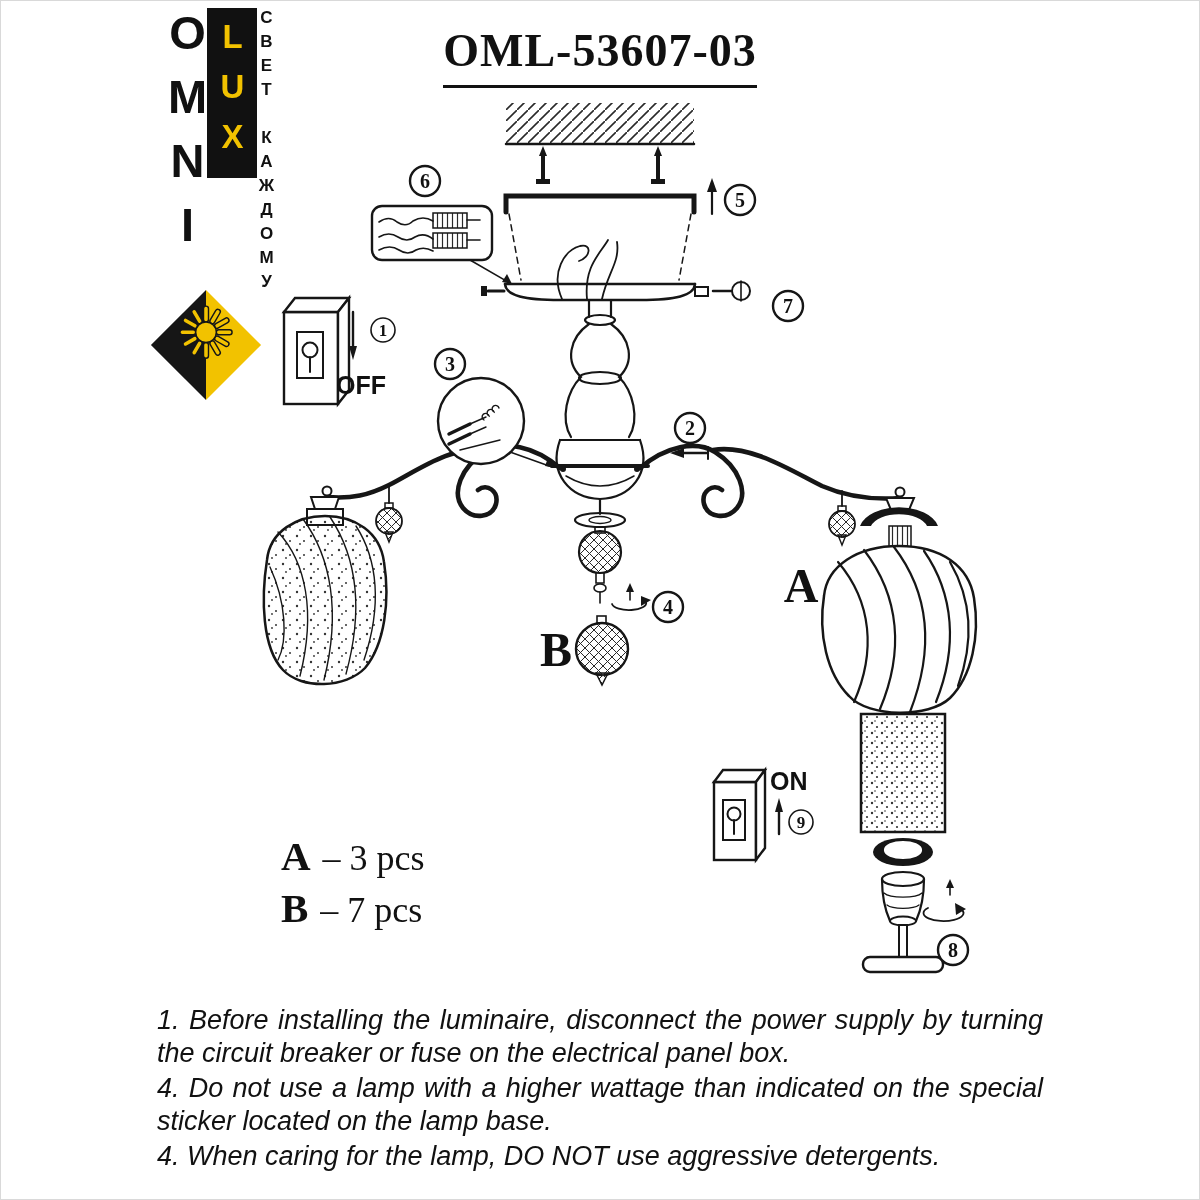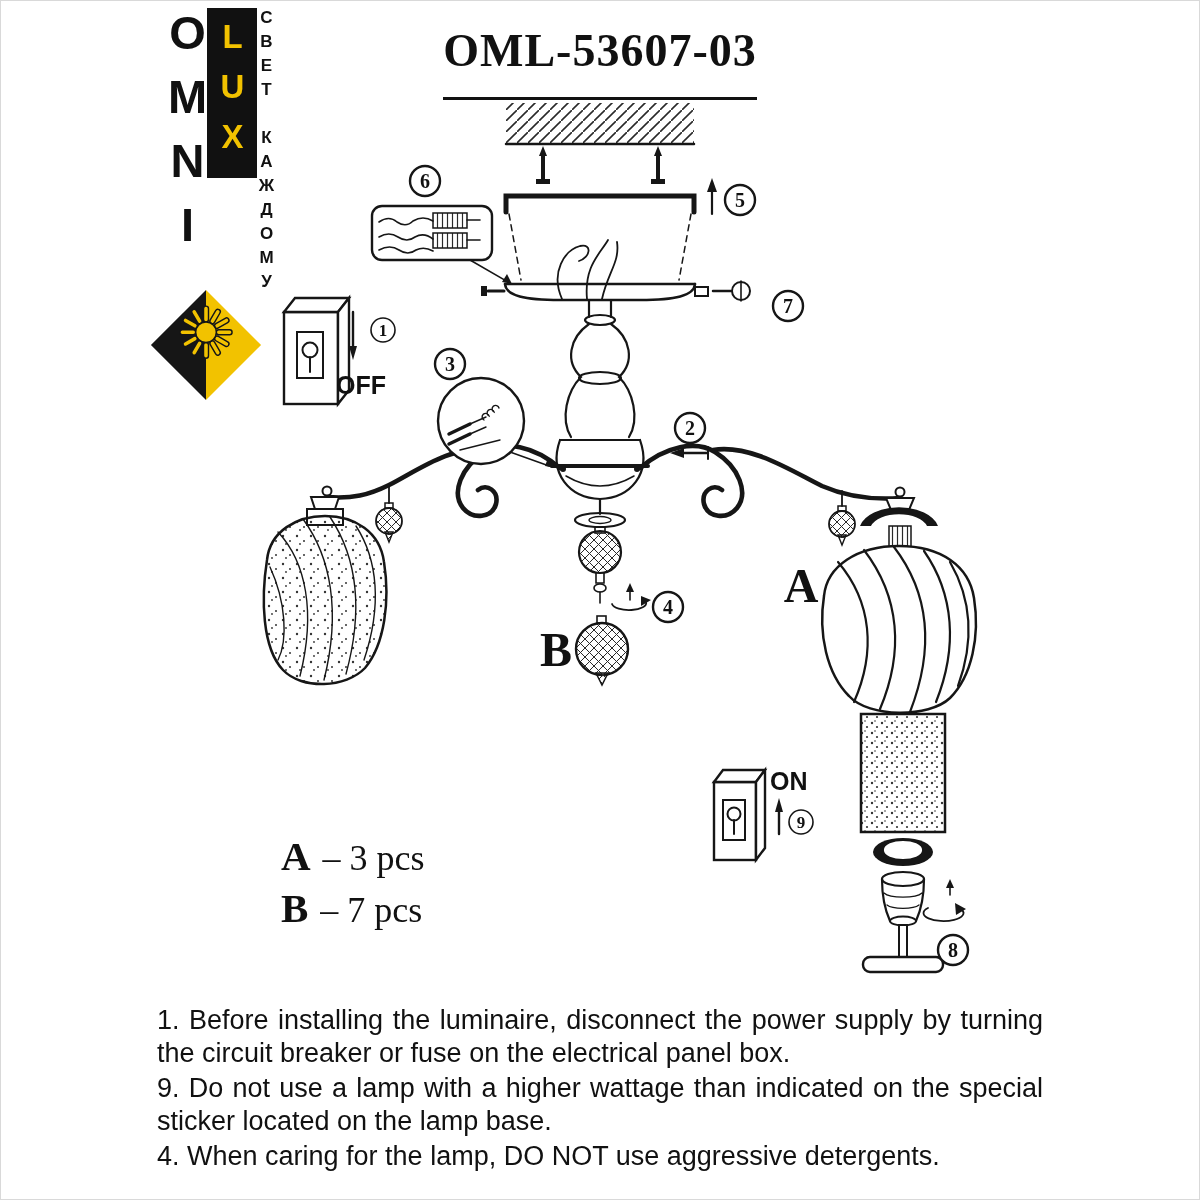--- a/index.html
+++ b/index.html
@@ -11,39 +11,39 @@
   .diagram { position:absolute; left:0; top:0; z-index:1; }
   .diagram text { stroke:none; fill:#111; }
   .badge-num { font-family:"Liberation Serif", serif; font-size:20px; font-weight:bold; text-anchor:middle; }
   .badge-num-sm { font-family:"Liberation Serif", serif; font-size:17px; font-weight:bold; text-anchor:middle; }
   .big-letter { font-family:"Liberation Serif", serif; font-size:48px; font-weight:bold; text-anchor:middle; }
   .switch-label { font-family:"Liberation Sans", sans-serif; font-size:25px; font-weight:bold; }
 
   .title-wrap { position:absolute; left:0; right:0; top:24px; text-align:center; z-index:3; }
   .title-wrap span {
     display:inline-block; font-family:"Liberation Serif", serif; font-weight:bold;
-    font-size:46px; letter-spacing:1px; border-bottom:3px solid #111; padding-bottom:20px;
+    font-size:46px; letter-spacing:1px; border-bottom:3px solid #111; padding-bottom:8px;
   }
 
   .logo { position:absolute; left:150px; top:0; width:140px; height:410px; z-index:3; }
   .vtext { writing-mode:vertical-lr; text-orientation:upright; }
   .brand-omni { position:absolute; left:10px; top:6px; font-size:47px; font-weight:bold; letter-spacing:11px; color:#111; }
   .brand-lux  { position:absolute; left:57px; top:8px; background:#111; color:var(--brand-yellow,#f2c200);
                 font-size:33px; font-weight:bold; letter-spacing:13px; padding:10px 6px; }
   .brand-tag  { position:absolute; left:106px; top:8px; font-size:17px; font-weight:bold; letter-spacing:5px; color:#111; }
   .brand-diamond { position:absolute; left:-3px; top:286px; }
 
   .legend { position:absolute; left:281px; top:832px; z-index:3; font-family:"Liberation Serif", serif; }
   .legend-row { display:flex; align-items:baseline; gap:12px; height:52px; }
   .legend-key { font-size:41px; font-weight:bold; }
   .legend-rest { font-size:36px; }
 
   .instructions { position:absolute; left:157px; top:1004px; width:886px; z-index:3;
                   font-size:27px; line-height:33px; text-align:justify; }
-  .instructions p { margin:0 0 2px 0; }
+  .instructions p { margin:0 0 2px 0;font-style:italic; }
 </style>
 </head>
 <body>
 
 <div class="page">
 
   <div class="logo">
     <div class="vtext brand-omni">OMNI</div>
     <div class="vtext brand-lux">LUX</div>
     <div class="vtext brand-tag">СВЕТ КАЖДОМУ</div>
@@ -358,17 +358,17 @@
       <span class="legend-rest">– 3 pcs</span>
     </div>
     <div class="legend-row">
       <span class="legend-key">B</span>
       <span class="legend-rest">– 7 pcs</span>
     </div>
   </div>
 
   <div class="instructions">
     <p>1. Before installing the luminaire, disconnect the power supply by turning the circuit breaker or fuse on the electrical panel box.</p>
-    <p>9. Do not use a lamp with a higher wattage than indicated on the special sticker located on the lamp base.</p>
+    <p>4. Do not use a lamp with a higher wattage than indicated on the special sticker located on the lamp base.</p>
     <p>4. When caring for the lamp, DO NOT use aggressive detergents.</p>
   </div>
 
 </div>
 
 </body></html>

